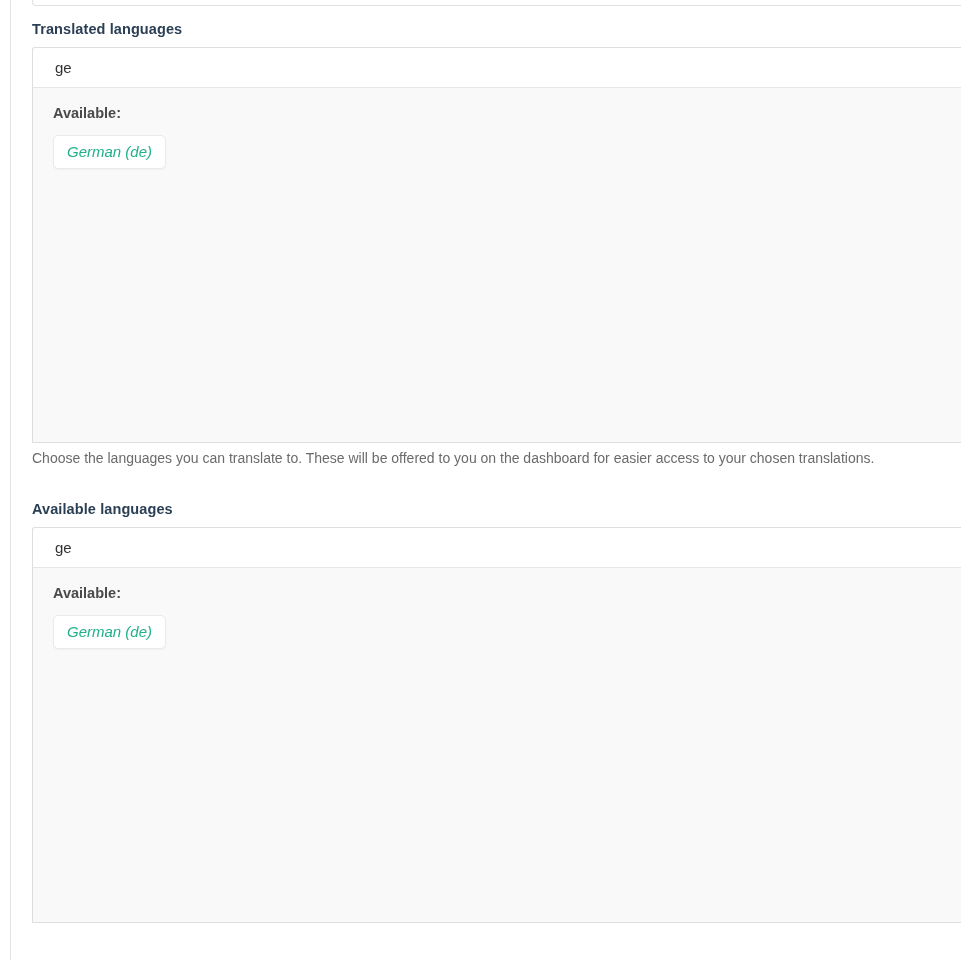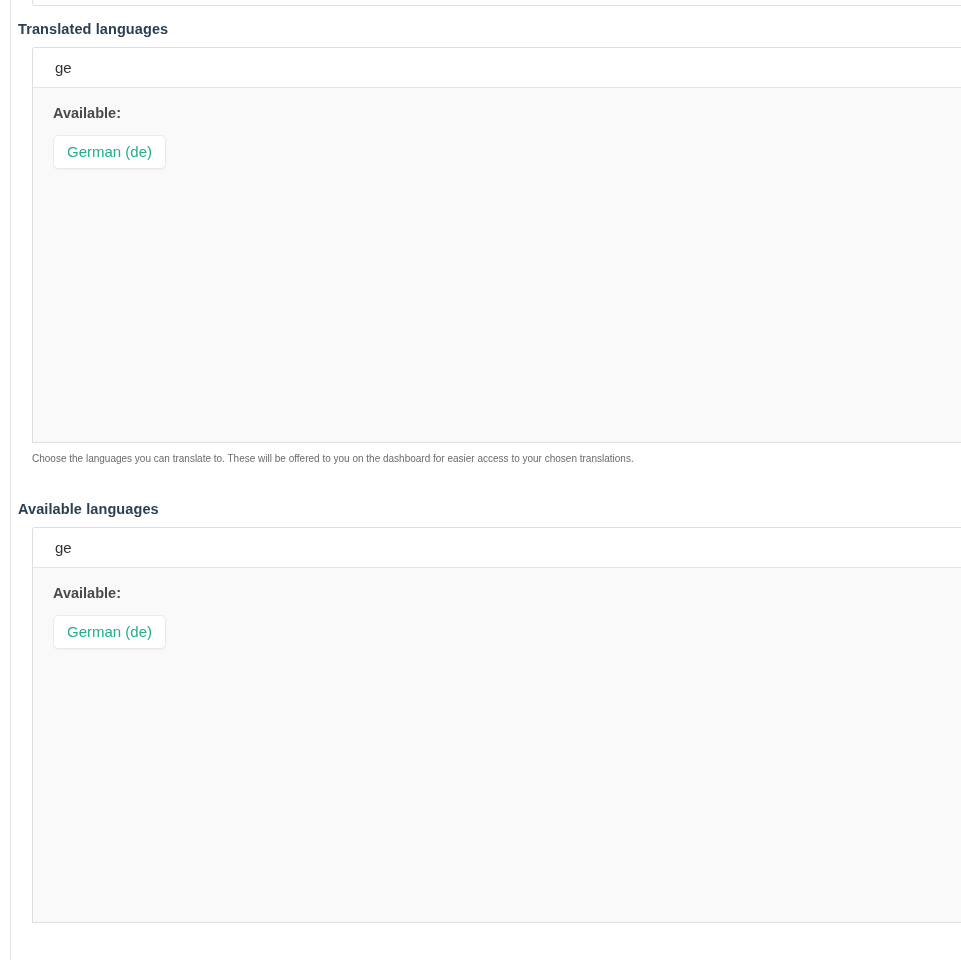--- a/index.html
+++ b/index.html
@@ -46,21 +46,21 @@
     border-right: none;
     border-bottom-left-radius: 4px;
   }
 
   
   .form-group { position: absolute; left: 0; width: 961px; }
   #group-translated { top: 20px; }
   #group-secondary  { top: 500px; }
 
   .field-label {
-    margin: 0 0 9px 18px;
+    margin: 0 0 9px 32px;
     font-size: 14.5px;
     font-weight: bold;
     color: #2a3f54;
     letter-spacing: 0.1px;
     line-height: 18px;
   }
 
   
   .multiselect { margin-left: 32px; width: 960px; }
 
@@ -112,26 +112,27 @@
     min-height: 34px;
     padding: 7px 13px 8px 13px;
     background: #ffffff;
     border: 1px solid #eaeaea;
     border-radius: 5px;
     box-shadow: 0 1px 1px rgba(0,0,0,0.04);
     font-size: 15px;
     color: #21b08a;
     cursor: pointer;
     white-space: nowrap;
+    font-style: italic;
   }
 
   
   .help-text {
     margin: 6px 0 0 32px;
-    font-size: 10px;
+    font-size: 14px;
     color: #6b6b6b;
     line-height: 19px;
     width: 900px;
   }
 </style>
 </head>
 <body>
 
 <div class="page">
 

